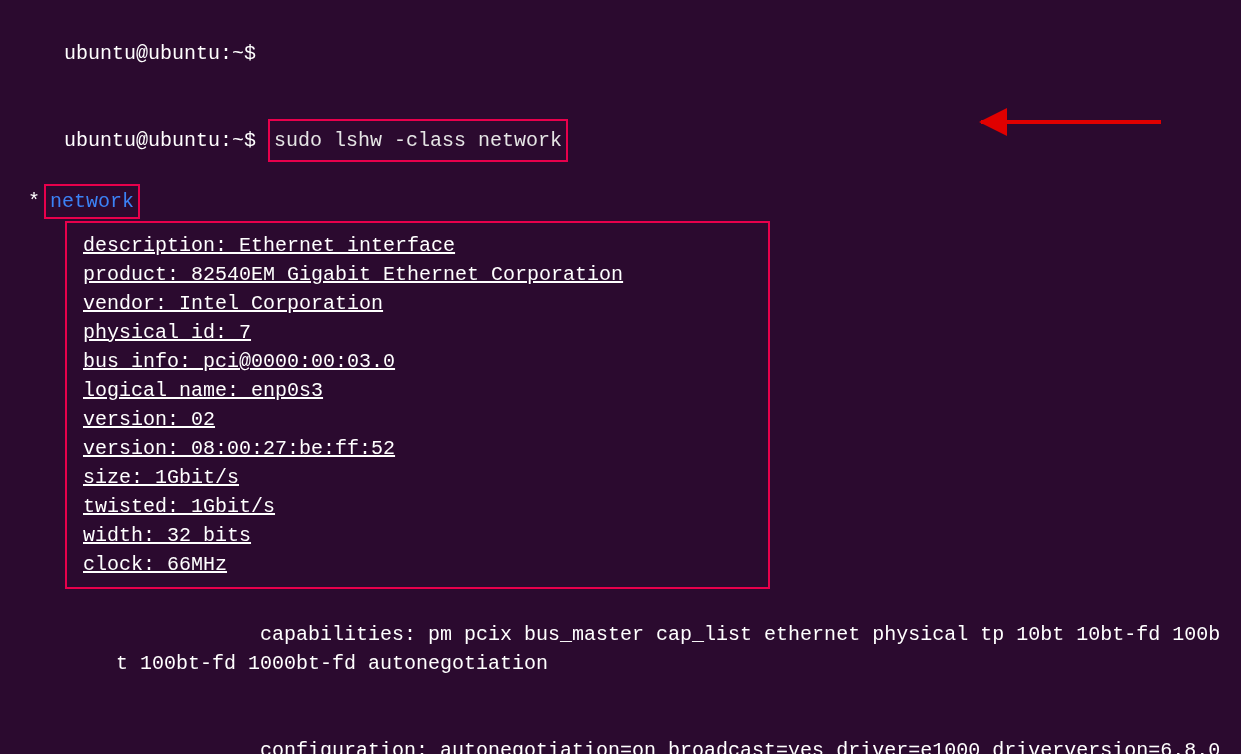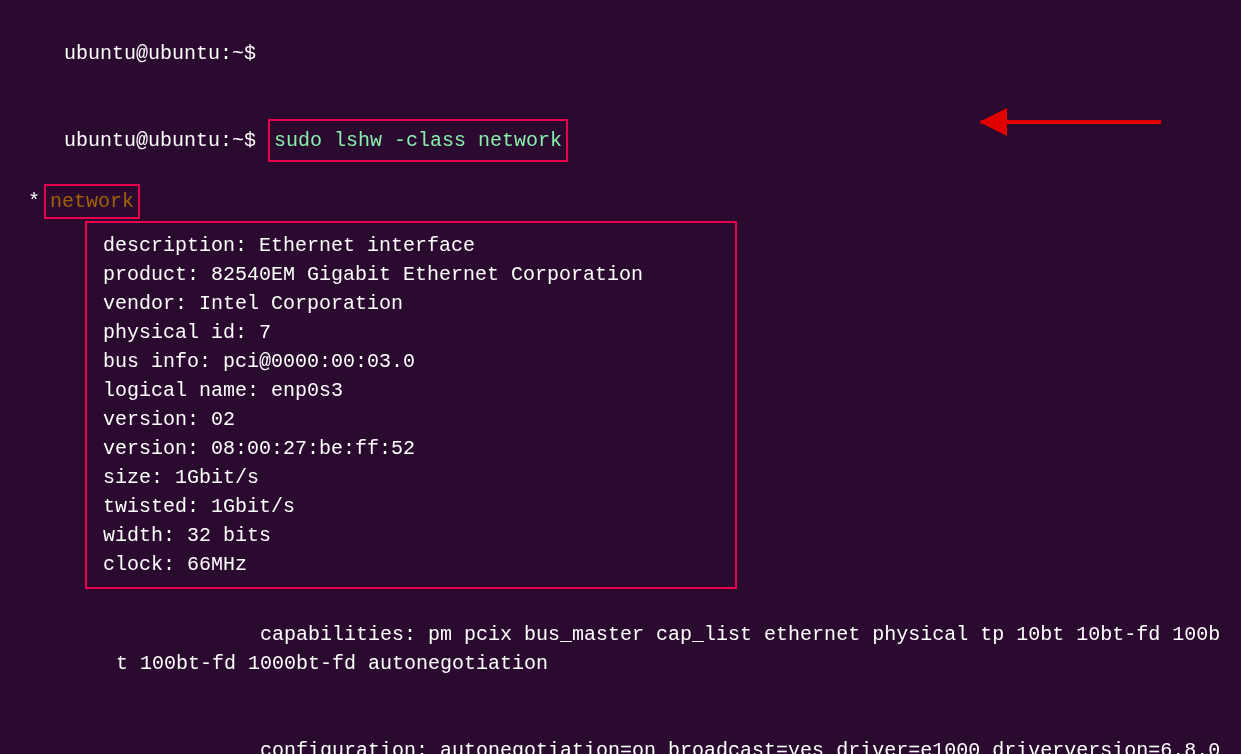--- a/index.html
+++ b/index.html
@@ -26,38 +26,39 @@
     }
 
     .prompt {
       color: #ffffff;
     }
 
     .command-highlight {
       background-color: transparent;
       border: 2px solid #e8004c;
       padding: 8px 4px;
-      color: #86efac;
+      color: #e5e5e5;
     }
 
     .network-highlight {
       background-color: transparent;
       border: 2px solid #e8004c;
       padding: 1px 4px;
-      color: #a16207;
+      color: #3b82f6;
     }
 
     .info-box {
       border: 2px solid #e8004c;
-      margin-left: 69px;
+      margin-left: 49px;
       padding: 8px 16px;
       margin-top: 2px;
       margin-bottom: 2px;
       display: inline-block;
-      width: 652px;
+      width: 705px;
+      text-decoration: underline;
     }
 
     .info-box .info-line {
       display: block;
       line-height: 1.45;
     }
 
     .star-network-line {
       display: flex;
       align-items: center;

